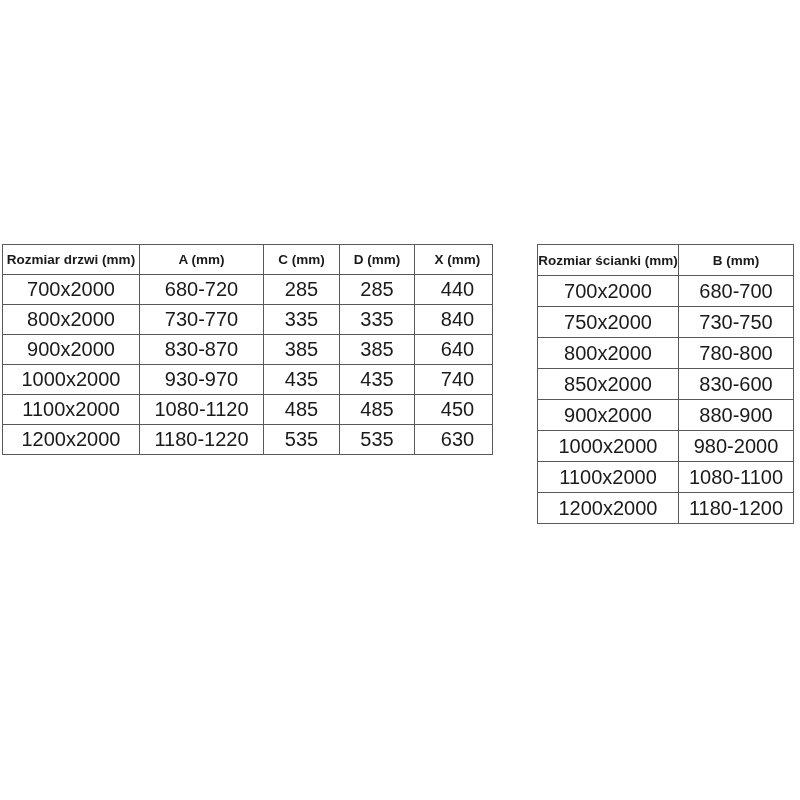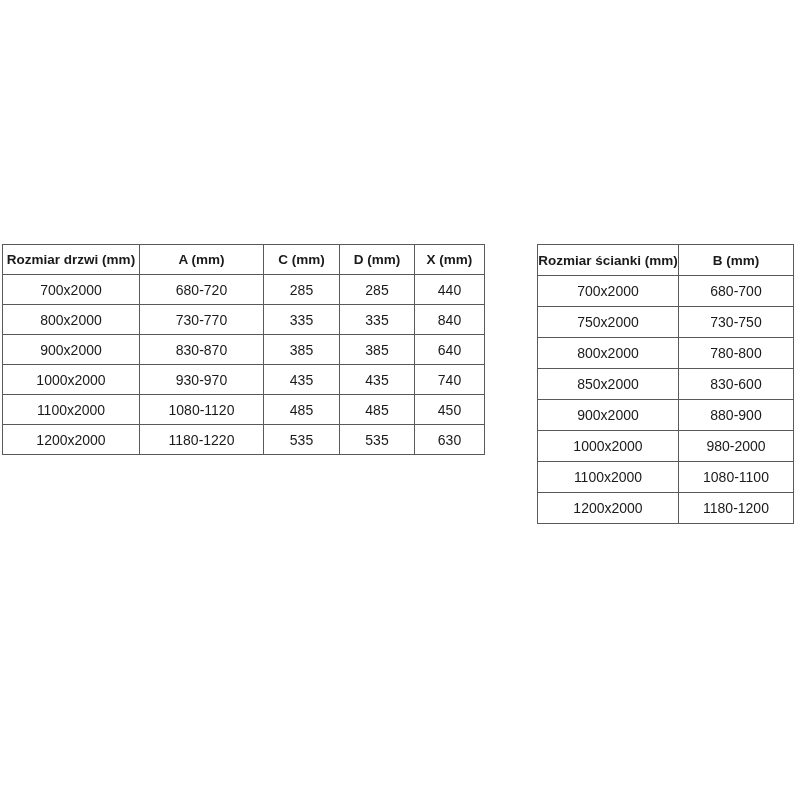--- a/index.html
+++ b/index.html
@@ -31,34 +31,34 @@
     padding: 0;
     overflow: hidden;
     white-space: nowrap;
   }
   table.spec th {
     font-weight: bold;
     font-size: 13.5px;
   }
   table.spec td {
     font-weight: normal;
-    font-size: 14px;
+    font-size: 20px;
   }
   
   #doors-table {
     left: 2px;
     top: 244px;
     width: 477px;
   }
   #doors-table tr { height: 30px; }
   #doors-table th:nth-child(1), #doors-table td:nth-child(1) { width: 136px; margin-top: 28px; }
   #doors-table th:nth-child(2), #doors-table td:nth-child(2) { width: 123px; }
   #doors-table th:nth-child(3), #doors-table td:nth-child(3) { width: 75px; }
   #doors-table th:nth-child(4), #doors-table td:nth-child(4) { width: 74px; }
-  #doors-table th:nth-child(5), #doors-table td:nth-child(5) { width: 69px; }
+  #doors-table th:nth-child(5), #doors-table td:nth-child(5) { width: 69px; padding-left: 8px; }
   
   #walls-table {
     left: 537px;
     top: 244px;
     width: 254px;
   }
   #walls-table tr { height: 31px; }
   #walls-table th:nth-child(1), #walls-table td:nth-child(1) { width: 140px; }
   #walls-table th:nth-child(2), #walls-table td:nth-child(2) { width: 114px; }
 </style>

